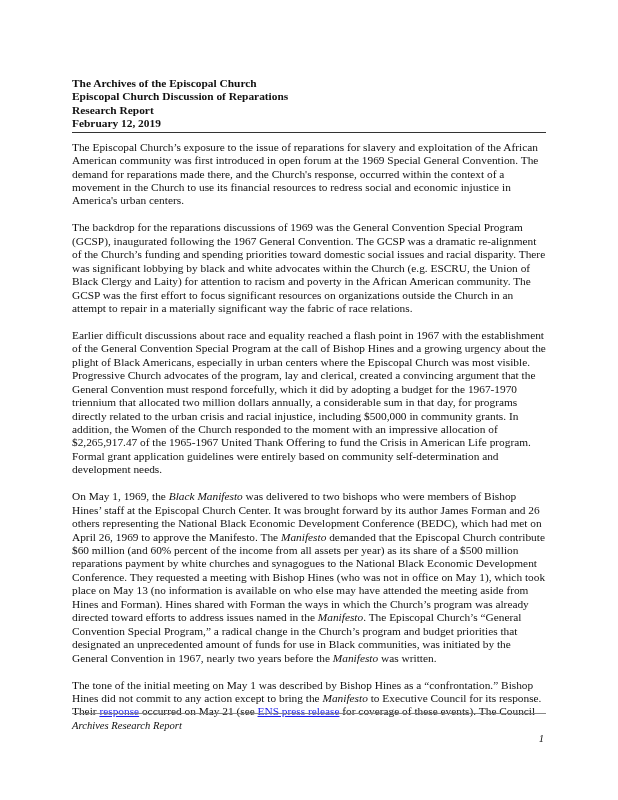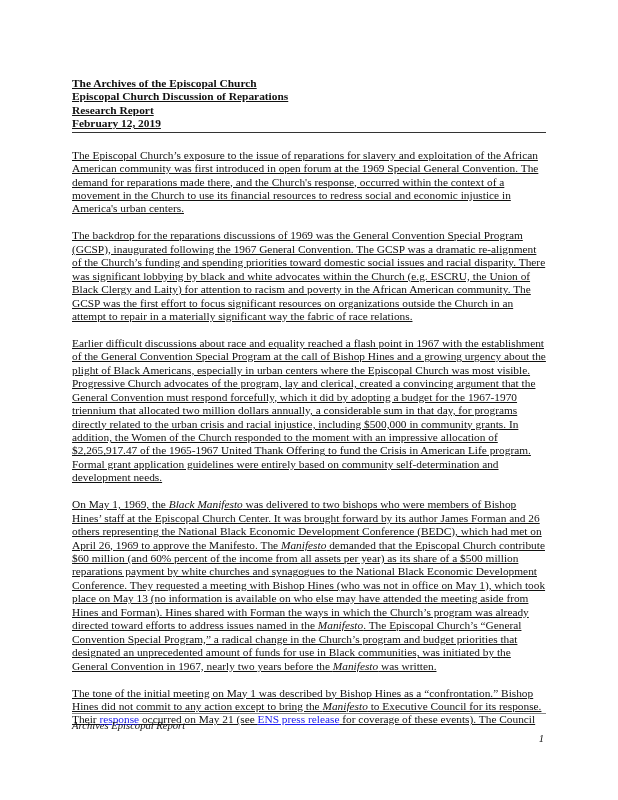--- a/index.html
+++ b/index.html
@@ -1,22 +1,22 @@
 <!DOCTYPE html>
 <html><head>
 <meta charset="utf-8">
 <style>
   html, body { margin: 0; padding: 0; background: #ffffff; }
   body { width: 618px; height: 800px; position: relative; overflow: hidden;
          font-family: "Liberation Serif", "DejaVu Serif", serif; color: #111; }
-  .page { position: absolute; left: 72px; top: 77px; width: 474px; text-decoration: underline; }
+  .page { position: absolute; left: 72px; top: 77px; width: 474px; }
   .header { font-weight: bold; font-size: 11.4px; line-height: 13.4px; }
   .header div { white-space: nowrap; }
   .header-rule { border: 0; border-top: 1.5px solid #333; margin: 1px 0 0 0; height: 0; }
-  .body { margin-top: 16px; }
+  .body { margin-top: 8px; }
   p { margin: 0 0 13.4px 0; font-size: 11.35px; line-height: 13.45px; text-align: left; }
   a { color: #1a1aee; text-decoration: underline; text-align: center; }
   em { font-style: italic; }
   .footer { position: absolute; left: 72px; top: 713px; width: 474px; }
   .footer-rule { border: 0; border-top: 1.2px solid #888; margin: 0; height: 0; }
   .footer-text { font-style: italic; font-size: 10.6px; line-height: 12.6px; margin-top: 6px; position: relative; }
   .page-num { position: absolute; right: 2px; top: 12.6px; }
 </style>
 </head>
 <body>
@@ -35,16 +35,16 @@
     <p>The backdrop for the reparations discussions of 1969 was the General Convention Special Program (GCSP), inaugurated following the 1967 General Convention.  The GCSP was a dramatic re-alignment of the Church’s funding and spending priorities toward domestic social issues and racial disparity.  There was significant lobbying by black and white advocates within the Church (e.g. ESCRU, the Union of Black Clergy and Laity) for attention to racism and poverty in the African American community.  The GCSP was the first effort to focus significant resources on organizations outside the Church in an attempt to repair in a materially significant way the fabric of race relations.</p>
     <p>Earlier difficult discussions about race and equality reached a flash point in 1967 with the establishment of the General Convention Special Program at the call of Bishop Hines and a growing urgency about the plight of Black Americans, especially in urban centers where the Episcopal Church was most visible. Progressive Church advocates of the program, lay and clerical, created a convincing argument that the General Convention must respond forcefully, which it did by adopting a budget for the 1967-1970 triennium that allocated two million dollars annually, a considerable sum in that day, for programs directly related to the urban crisis and racial injustice, including $500,000 in community grants.  In addition, the Women of the Church responded to the moment with an impressive allocation of $2,265,917.47 of the 1965-1967 United Thank Offering to fund the Crisis in American Life program. Formal grant application guidelines were entirely based on community self-determination and development needs.</p>
     <p><span>On May 1, 1969, the </span><em>Black Manifesto</em><span> was delivered to two bishops who were members of Bishop Hines’ staff at the Episcopal Church Center.  It was brought forward by its author James Forman and 26 others representing the National Black Economic Development Conference (BEDC), which had met on April 26, 1969 to approve the Manifesto.  The </span><em>Manifesto</em><span> demanded that the Episcopal Church contribute $60 million (and 60% percent of the income from all assets per year) as its share of a $500 million reparations payment by white churches and synagogues to the National Black Economic Development Conference. They requested a meeting with Bishop Hines (who was not in office on May 1), which took place on May 13 (no information is available on who else may have attended the meeting aside from Hines and Forman).  Hines shared with Forman the ways in which the Church’s program was already directed toward efforts to address issues named in the </span><em>Manifesto</em><span>.  The Episcopal Church’s “General Convention Special Program,” a radical change in the Church’s program and budget priorities that designated an unprecedented amount of funds for use in Black communities, was initiated by the General Convention in 1967, nearly two years before the </span><em>Manifesto</em><span> was written.</span></p>
     <p><span>The tone of the initial meeting on May 1 was described by Bishop Hines as a “confrontation.”  Bishop Hines did not commit to any action except to bring the </span><em>Manifesto</em><span> to Executive Council for its response. Their </span><a href="#">response</a><span> occurred on May 21 (see </span><a href="#">ENS press release</a><span> for coverage of these events).  The Council</span></p>
   </div>
 </div>
 
 <div class="footer">
   <hr class="footer-rule">
   <div class="footer-text">
-    <div>Archives Episcopal Report</div>
+    <div>Archives Research Report</div>
     <span class="page-num">1</span>
   </div>
 </div>
 
 </body></html>

